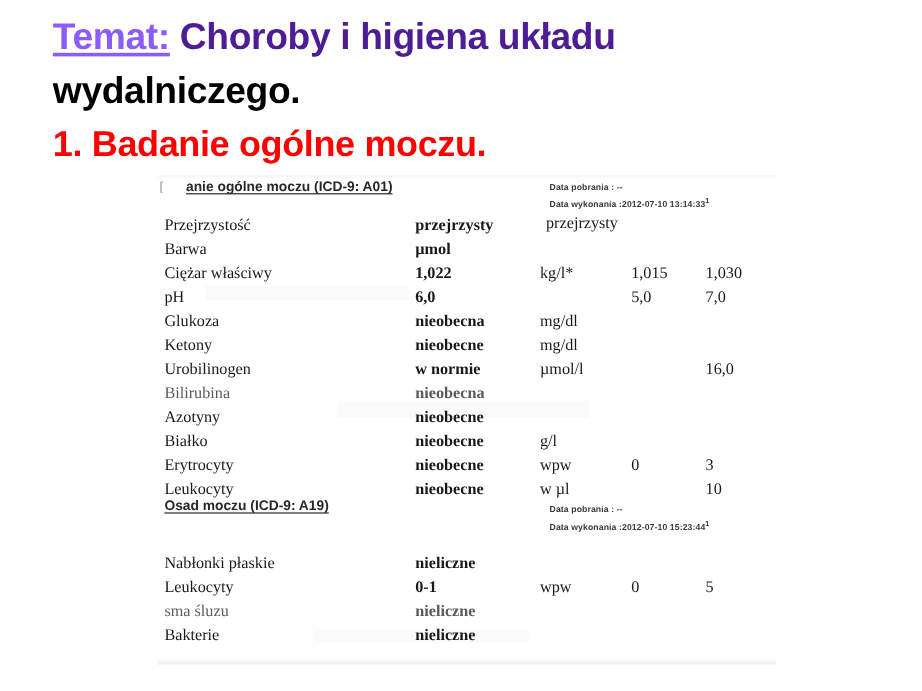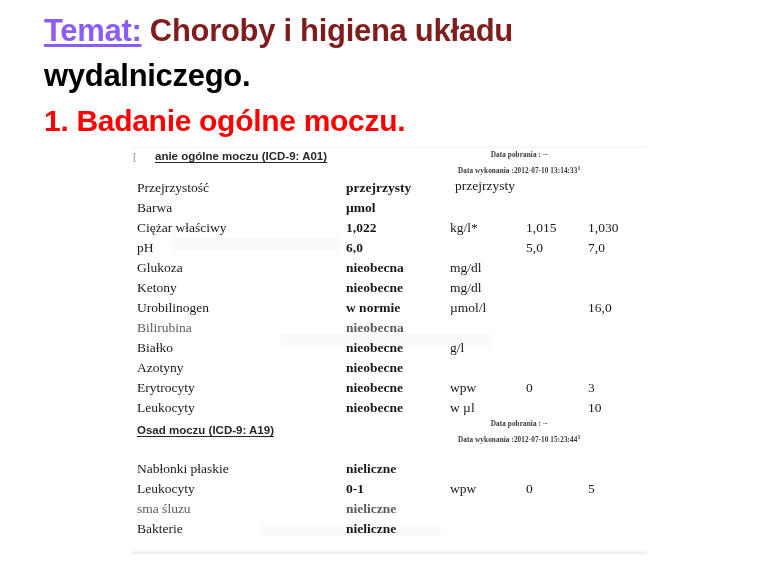--- a/index.html
+++ b/index.html
@@ -31,21 +31,21 @@
     white-space: nowrap;
     color: #000000;
   }
   .heading-label {
     color: #8b5cf6;
     text-decoration: underline;
     text-decoration-thickness: 3px;
     text-underline-offset: 3px;
   }
   .heading-rest {
-    color: #7f1d1d;
+    color: #4c1d95;
   }
   .heading-line.red {
     color: #ff0000;
     font-size: 30px;
   }
 
   
   #scan-region {
     position: absolute;
     left: 131px;
@@ -86,32 +86,31 @@
     font-family: "Liberation Sans", sans-serif;
     font-weight: bold;
     font-size: 11.5px;
     color: #2a2a2a;
     text-decoration: underline;
     text-decoration-thickness: 1px;
     text-underline-offset: 2px;
     white-space: nowrap;
   }
   #sec-header-1 { left: 24px; top: 4px; }
-  #sec-header-2 { left: 6px; top: 270px; margin-top: 8px; }
+  #sec-header-2 { left: 6px; top: 270px; }
 
   
   .date-block {
     position: absolute;
-    font-family: Liberation Serif, serif;
+    font-family: Liberation Sans, sans-serif;
     font-size: 7.2px;
     font-weight: bold;
     color: #3a3a3a;
     white-space: nowrap;
     letter-spacing: .1px;
-    text-align: center;
   }
   #dates-1 { left: 327px; top: 3px; }
   #dates-2 { left: 327px; top: 272px; }
   .date-block .date-row { line-height: 13px; }
   .date-sup { font-size: 6px; vertical-align: super; }
 
   
   .lab-table {
     position: absolute;
     border-collapse: collapse;
@@ -225,30 +224,30 @@
           <td class="col-high">16,0</td>
         </tr>
         <tr class="row-faint">
           <td class="col-name">Bilirubina</td>
           <td class="col-value">nieobecna</td>
           <td class="col-unit"></td>
           <td class="col-low"></td>
           <td class="col-high"></td>
         </tr>
         <tr>
+          <td class="col-name">Azotyny</td>
+          <td class="col-value">nieobecne</td>
+          <td class="col-unit"></td>
+          <td class="col-low"></td>
+          <td class="col-high"></td>
+        </tr>
+        <tr>
           <td class="col-name">Białko</td>
           <td class="col-value">nieobecne</td>
           <td class="col-unit">g/l</td>
-          <td class="col-low"></td>
-          <td class="col-high"></td>
-        </tr>
-        <tr>
-          <td class="col-name">Azotyny</td>
-          <td class="col-value">nieobecne</td>
-          <td class="col-unit"></td>
           <td class="col-low"></td>
           <td class="col-high"></td>
         </tr>
         <tr>
           <td class="col-name">Erytrocyty</td>
           <td class="col-value">nieobecne</td>
           <td class="col-unit">wpw</td>
           <td class="col-low">0</td>
           <td class="col-high">3</td>
         </tr>

